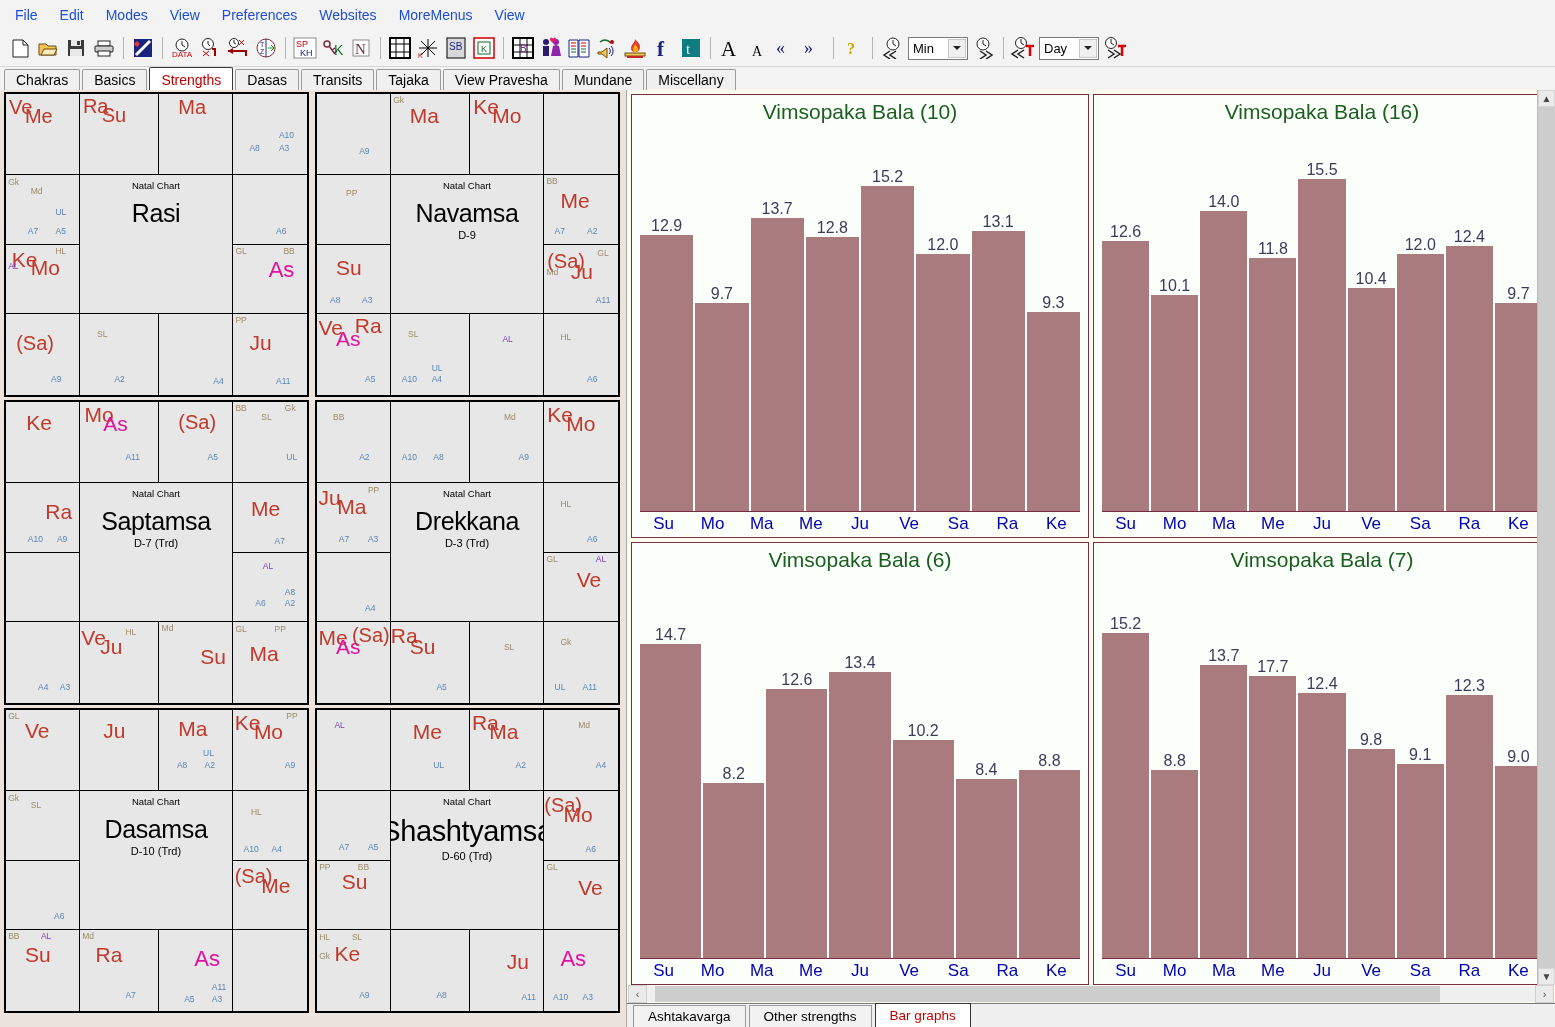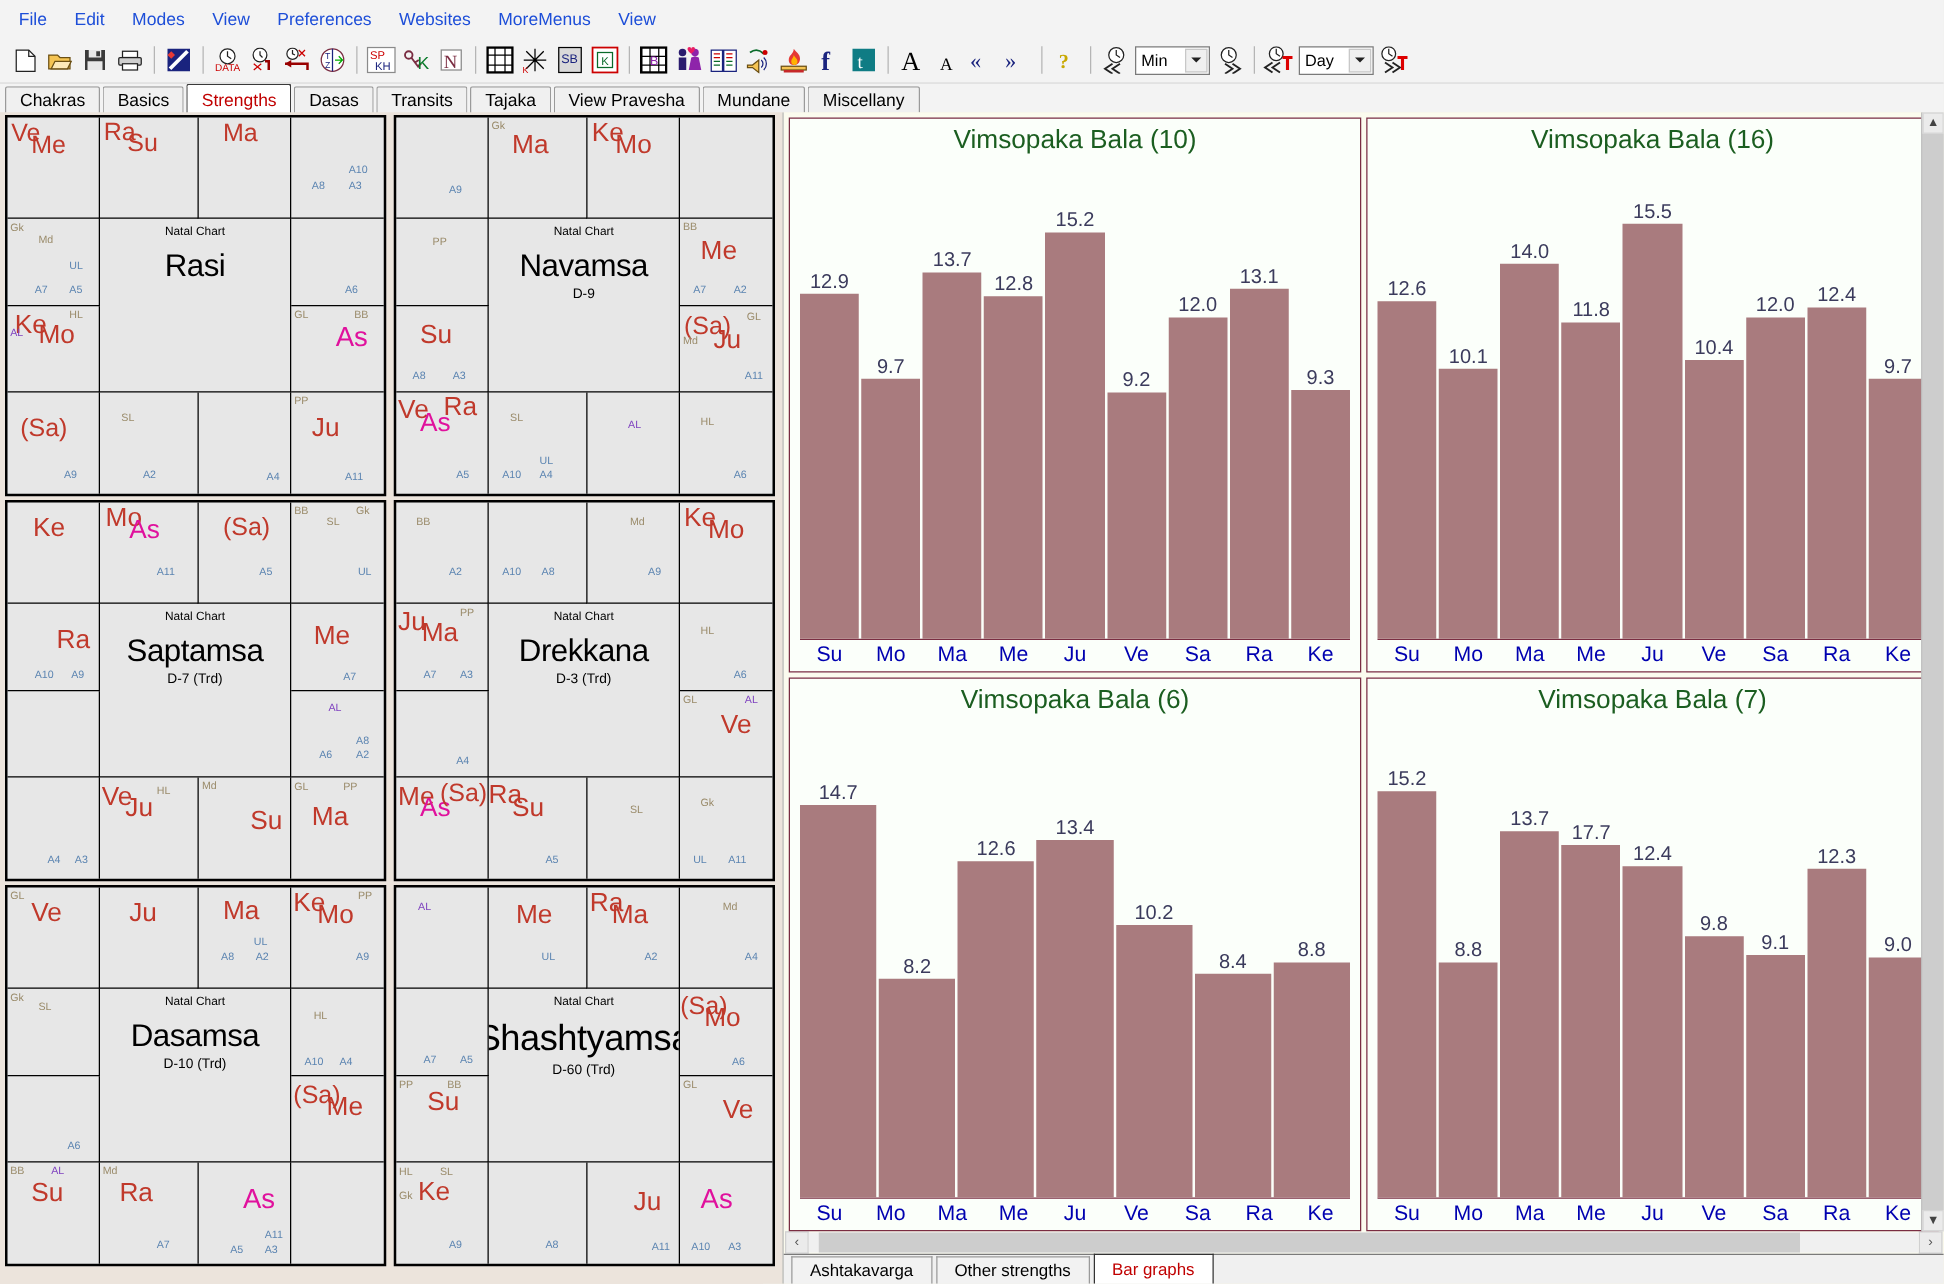--- a/index.html
+++ b/index.html
@@ -829,24 +829,20 @@
               </div>
               <div class="barcol">
                 <div class="barval">12.8</div>
                 <div class="bar" style="height: 71.1111%; background: rgb(169, 123, 126);"></div>
               </div>
               <div class="barcol">
                 <div class="barval">15.2</div>
                 <div class="bar" style="height: 84.4444%; background: rgb(169, 123, 126);"></div>
               </div>
               <div class="barcol">
-                <div class="barval">9.2</div>
-                <div class="bar" style="height: 51.1111%; background: rgb(169, 123, 126);"></div>
-              </div>
-              <div class="barcol">
                 <div class="barval">12.0</div>
                 <div class="bar" style="height: 66.6667%; background: rgb(169, 123, 126);"></div>
               </div>
               <div class="barcol">
                 <div class="barval">13.1</div>
                 <div class="bar" style="height: 72.7778%; background: rgb(169, 123, 126);"></div>
               </div>
               <div class="barcol">
                 <div class="barval">9.3</div>
                 <div class="bar" style="height: 51.6667%; background: rgb(169, 123, 126);"></div>

